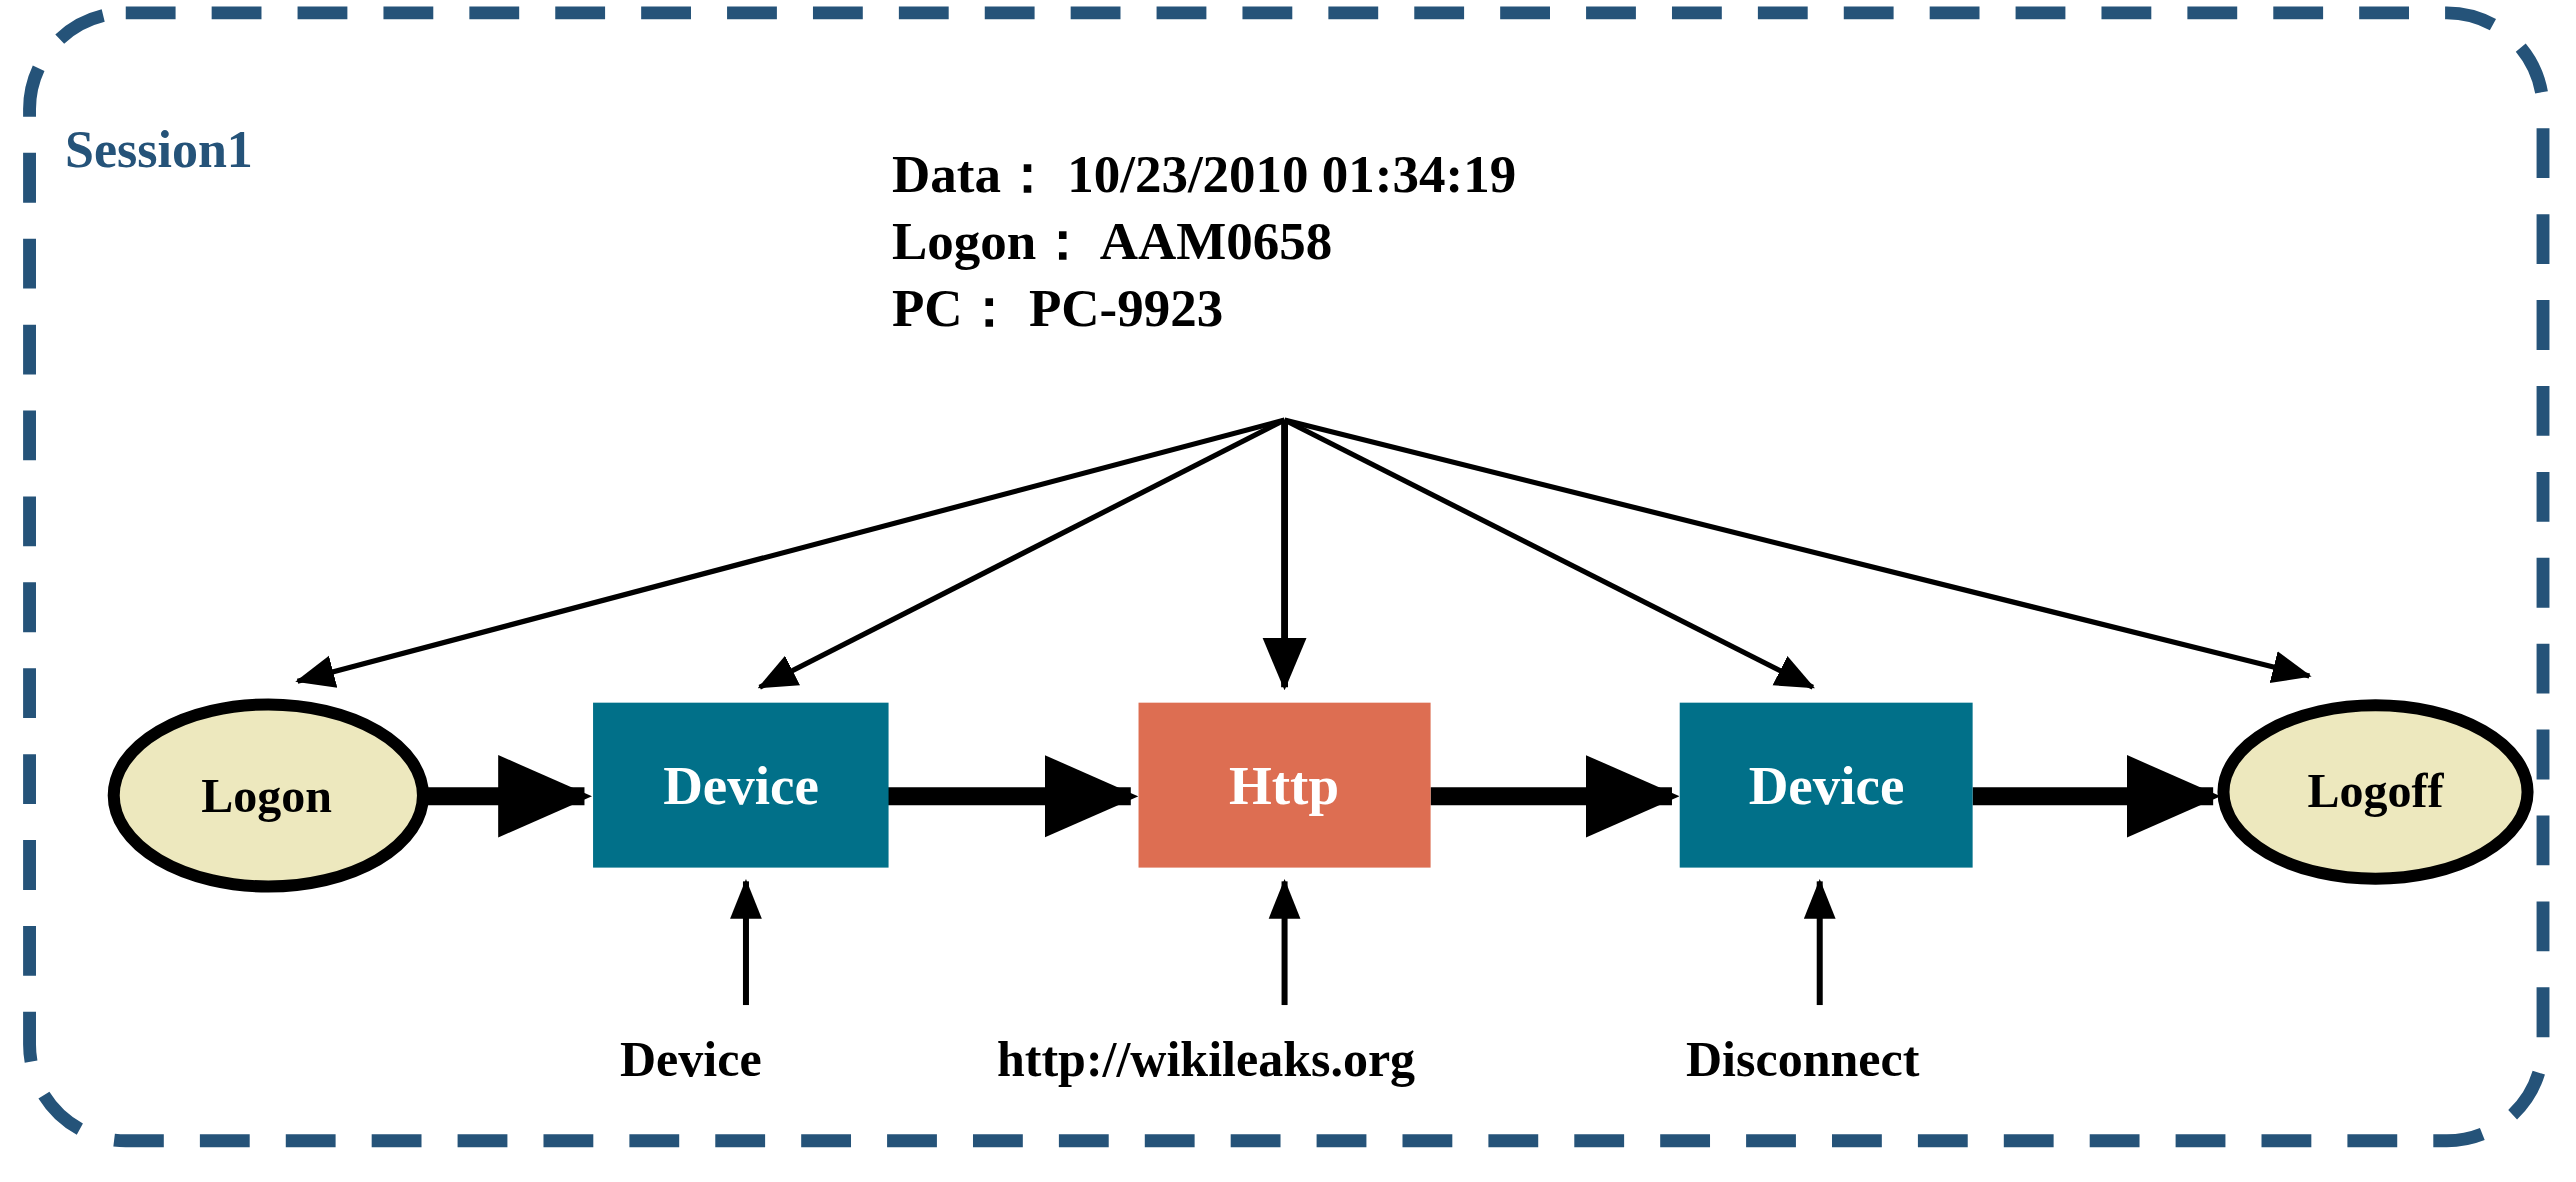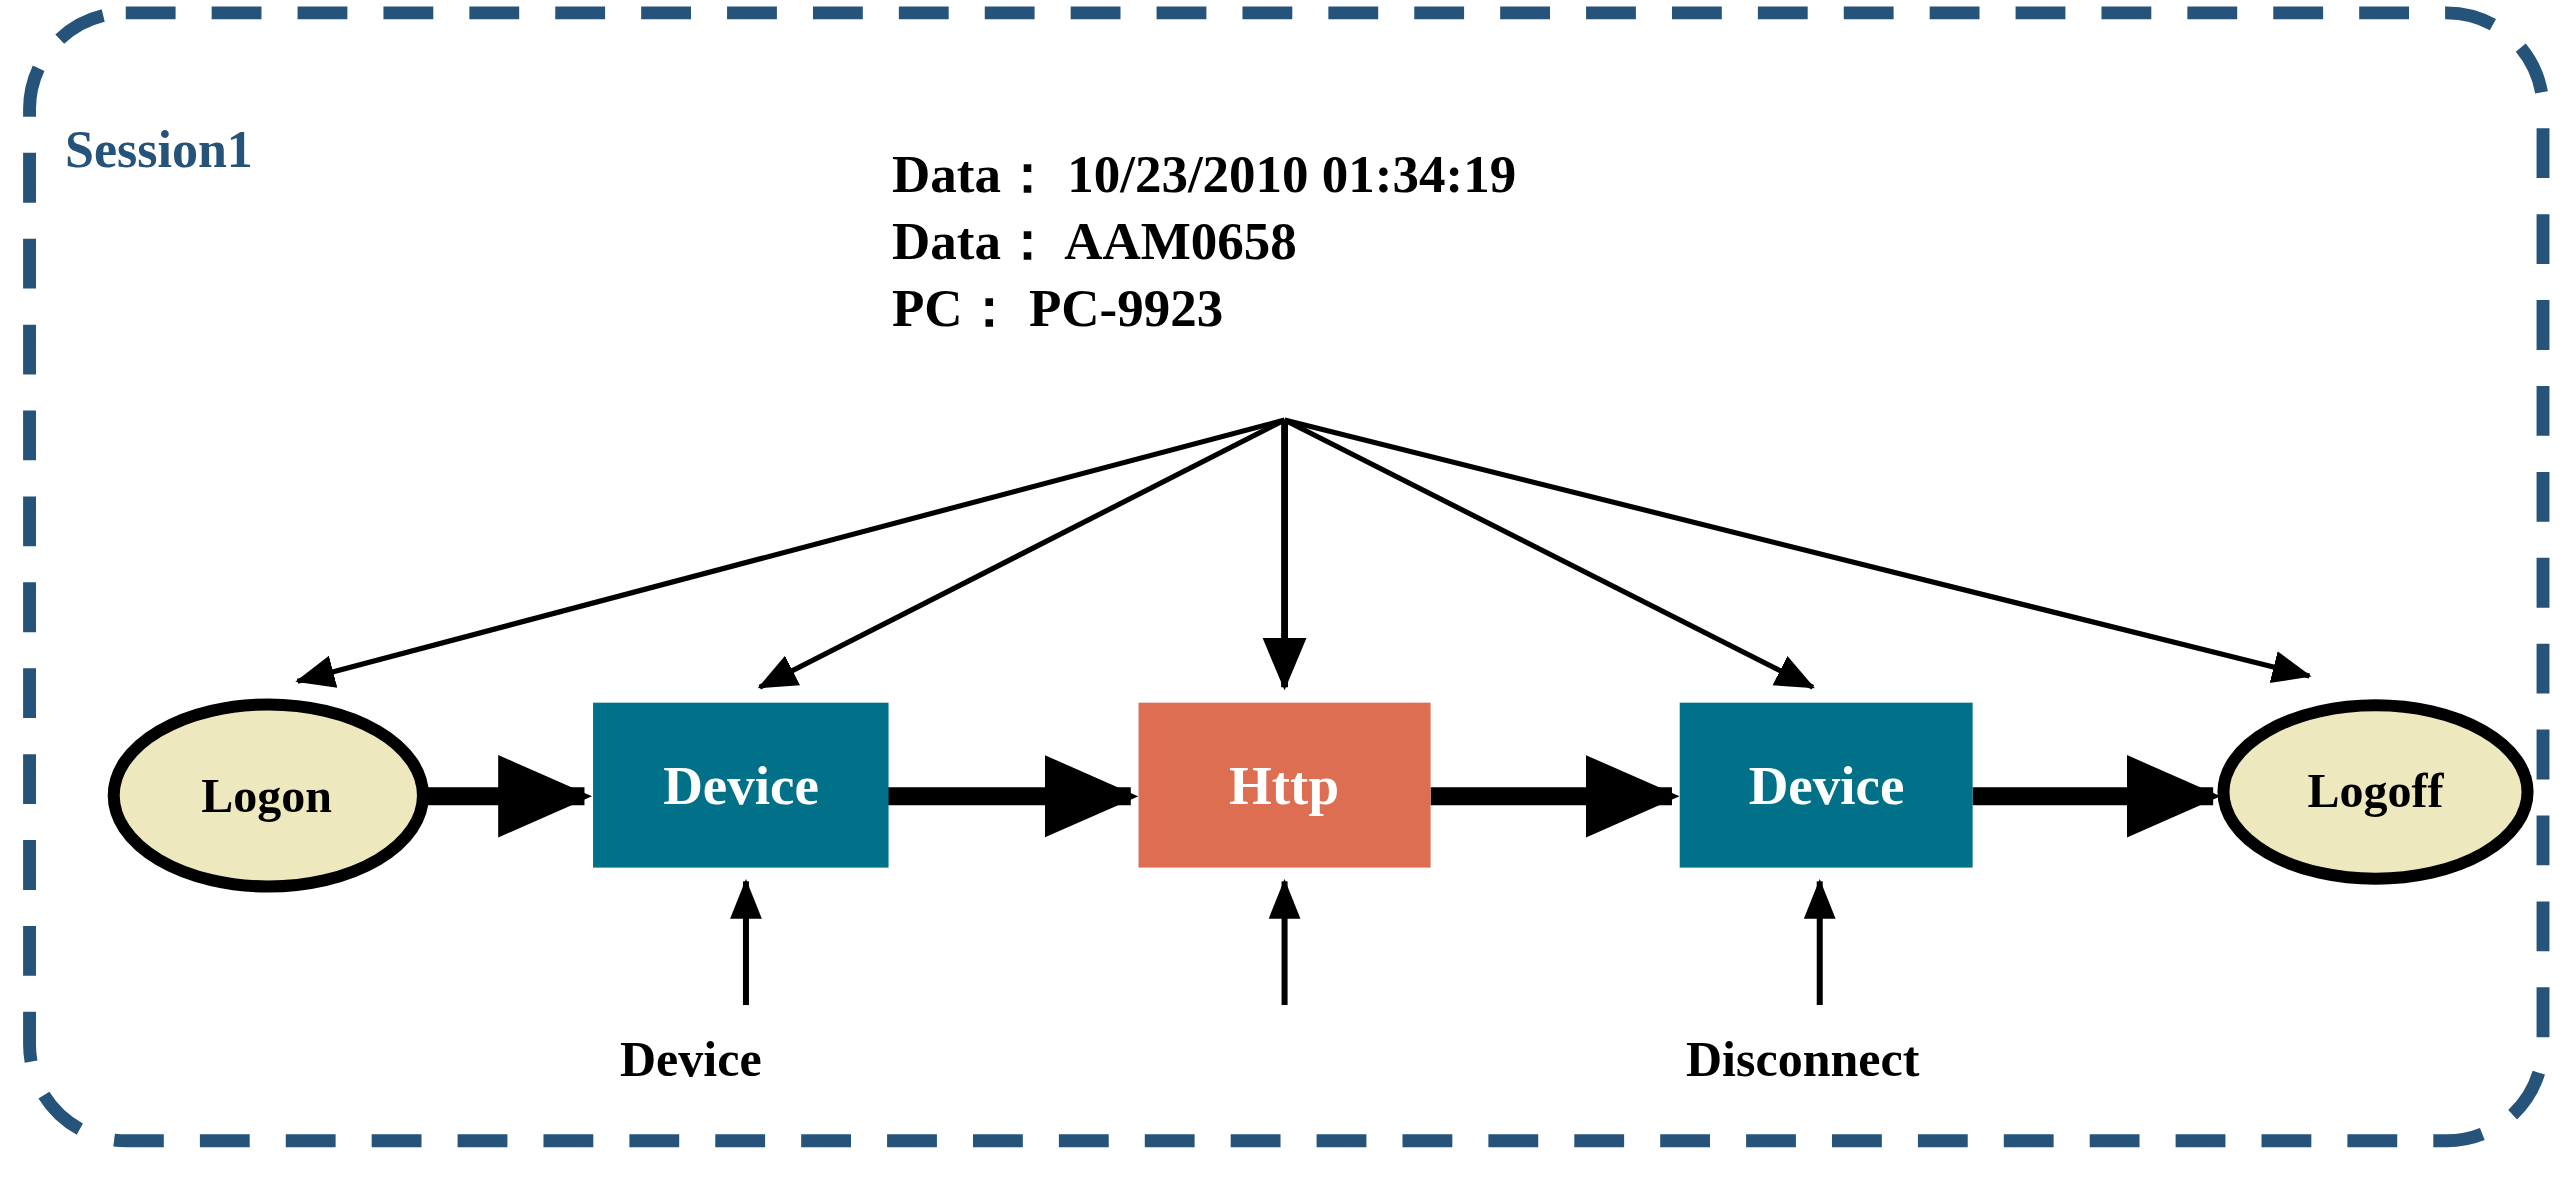--- a/index.html
+++ b/index.html
@@ -82,27 +82,28 @@
       <line x1="868" y1="1170" x2="868" y2="1026" marker-end="url(#tiny-arrow)"></line>
       <line x1="1495" y1="1170" x2="1495" y2="1026" marker-end="url(#tiny-arrow)"></line>
       <line x1="2118" y1="1170" x2="2118" y2="1026" marker-end="url(#tiny-arrow)"></line>
     </g>
   </svg>
 
   <div class="lbl" id="session-label">Session1</div>
 
   <div id="meta">
     <span class="row">Data： 10/23/2010 01:34:19</span>
-    <span class="row">Data： AAM0658</span>
+    <span class="row">Logon： AAM0658</span>
     <span class="row">PC： PC-9923</span>
   </div>
 
   <div class="node-text ellipse-text" id="logon-text">Logon</div>
   <div class="node-text box-text" id="device1-text">Device</div>
   <div class="node-text box-text" id="http-text">Http</div>
   <div class="node-text box-text" id="device2-text">Device</div>
   <div class="node-text ellipse-text" id="logoff-text">Logoff</div>
 
   <div class="lbl edge-label" id="connect-label">Device</div>
+  <div class="lbl edge-label" id="url-label">http://wikileaks.org</div>
   <div class="lbl edge-label" id="disconnect-label">Disconnect</div>
 
 </div>
 
 
 </body></html>

